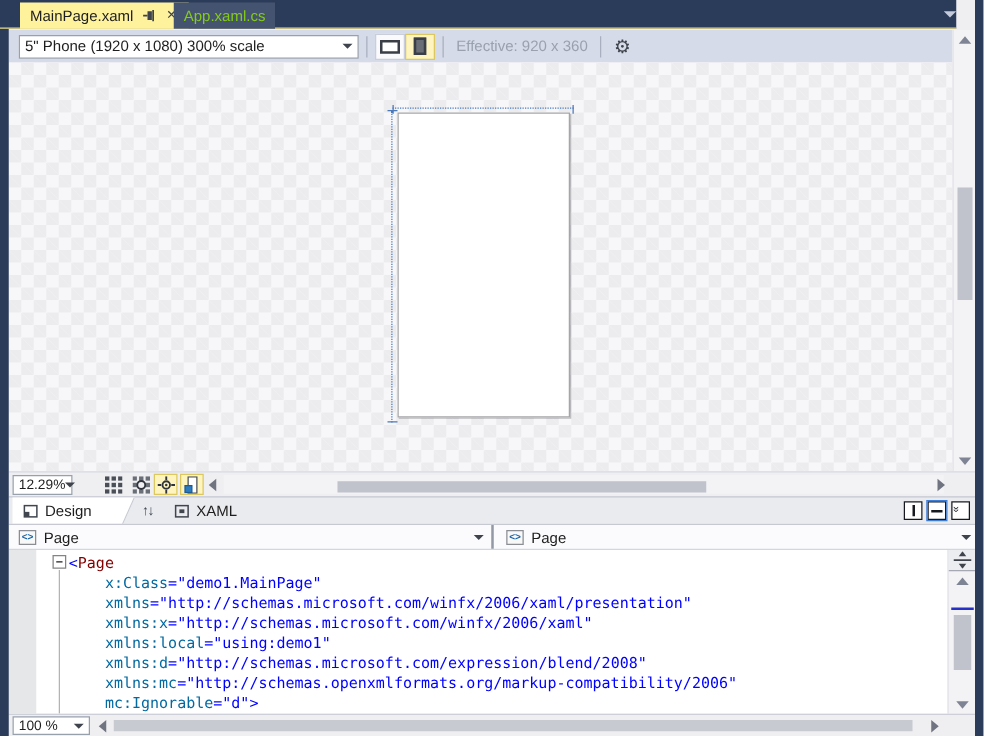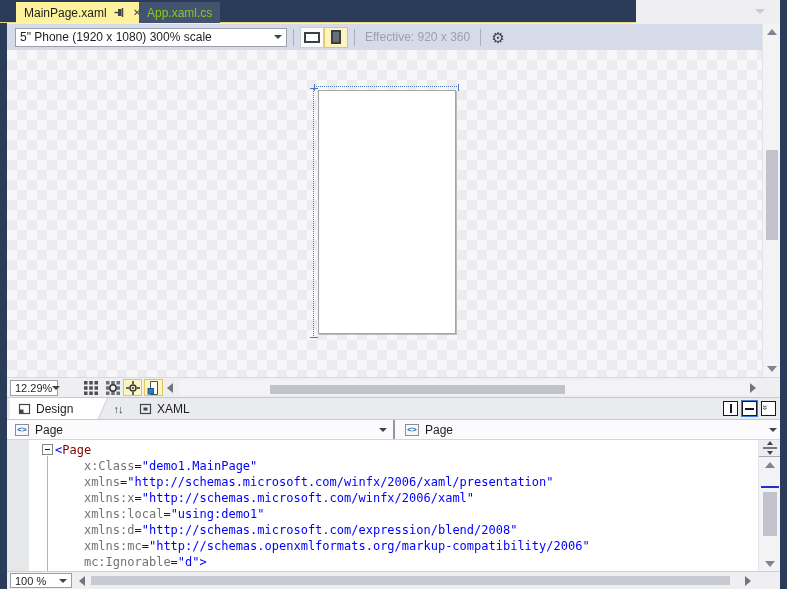--- a/index.html
+++ b/index.html
@@ -4,21 +4,21 @@
 <style>
   * { margin:0; padding:0; box-sizing:border-box; }
   html,body { width:787px; height:589px; overflow:hidden; }
   body { font-family:"Liberation Sans", sans-serif; font-size:12px; color:#1e1e1e; }
   .window { position:relative; width:787px; height:589px; background:#EFEFF2; overflow:hidden; }
   .edge { position:absolute; top:0; bottom:0; width:7px; background:#2B3C5B; z-index:50; }
   .edge-left { left:0; }
   .edge-right { left:780px; width:7px; }
 
   
-  .tabbar { position:absolute; left:0; top:0; width:636px; height:23px; background:#2B3C5B; border-bottom:1px solid #E9D985; z-index:60; }
+  .tabbar { position:absolute; left:0; top:0; width:765px; height:23px; background:#2B3C5B; border-bottom:1px solid #E9D985; z-index:60; }
   .doc-tab { position:absolute; top:2px; height:21px; display:flex; align-items:center; padding:0 8px; cursor:default; }
   .doc-tab.active { left:16px; background:#FFF29D; color:#1e1e1e; }
   .doc-tab.inactive { left:139px; background:#44536F; color:#84cc16; }
   .doc-tab .lbl { white-space:nowrap; }
   .tab-ico { margin-left:7px; width:11px; height:11px; display:inline-flex; align-items:center; justify-content:center; color:#3F434C; font-size:10px; line-height:10px; }
   .tablist-chevron { position:absolute; left:755px; top:9px; width:0; height:0; border-left:5px solid transparent; border-right:5px solid transparent; border-top:5px solid #C3CBDC; }
 
   
   .toolbar { position:absolute; left:7px; top:24px; width:755px; height:26px; background:#D6DBE9; display:flex; align-items:center; }
   .combo { background:#fff; border:1px solid #98A0AC; height:19px; display:flex; align-items:center; padding:0 4px; position:relative; }
@@ -93,21 +93,21 @@
 
   
   .codearea { position:absolute; left:7px; top:440px; width:751px; height:131px; background:#fff; overflow:hidden; }
   .code-margin { position:absolute; left:0; top:0; width:22px; height:131px; background:#E6E7E8; }
   .outline-line { position:absolute; left:40px; top:16px; width:1px; height:115px; background:#B3B3B3; }
   .fold-box { position:absolute; left:35px; top:4px; width:11px; height:11px; border:1px solid #848484; background:#fff; display:flex; align-items:center; justify-content:center; }
   .fold-box::after { content:""; width:5px; height:1px; background:#1e1e1e; }
   .code-lines { position:absolute; left:48px; top:2px; font-family:"DejaVu Sans Mono", monospace; font-size:12px; line-height:16px; white-space:pre; }
   .tk-delim { color:#0000FF; }
   .tk-elem  { color:#800000; }
-  .tk-attr  { color:#737373; }
+  .tk-attr  { color:#0369a1; }
   .tk-val   { color:#0000FF; }
   .tk-plain { color:#1e1e1e; }
 
   .split-handle { position:absolute; left:0; top:0; width:22px; height:17px; background:#ECEDF1; border-bottom:1px solid #A6A9B3; display:flex; align-items:center; justify-content:center; }
   .pos-marker { position:absolute; left:2px; top:46px; width:18px; height:2px; background:#2430C8; }
 
   
   .bottombar { position:absolute; left:7px; top:571px; width:773px; height:18px; background:#EFEFF2; border-top:1px solid #CDD0D8; }
   .bb-combo { position:absolute; left:3px; top:1px; width:62px; height:15px; font-size:11px; }
   .bb-thumb { position:absolute; left:84px; top:4px; width:639px; height:9px; background:#C8CAD2; }

